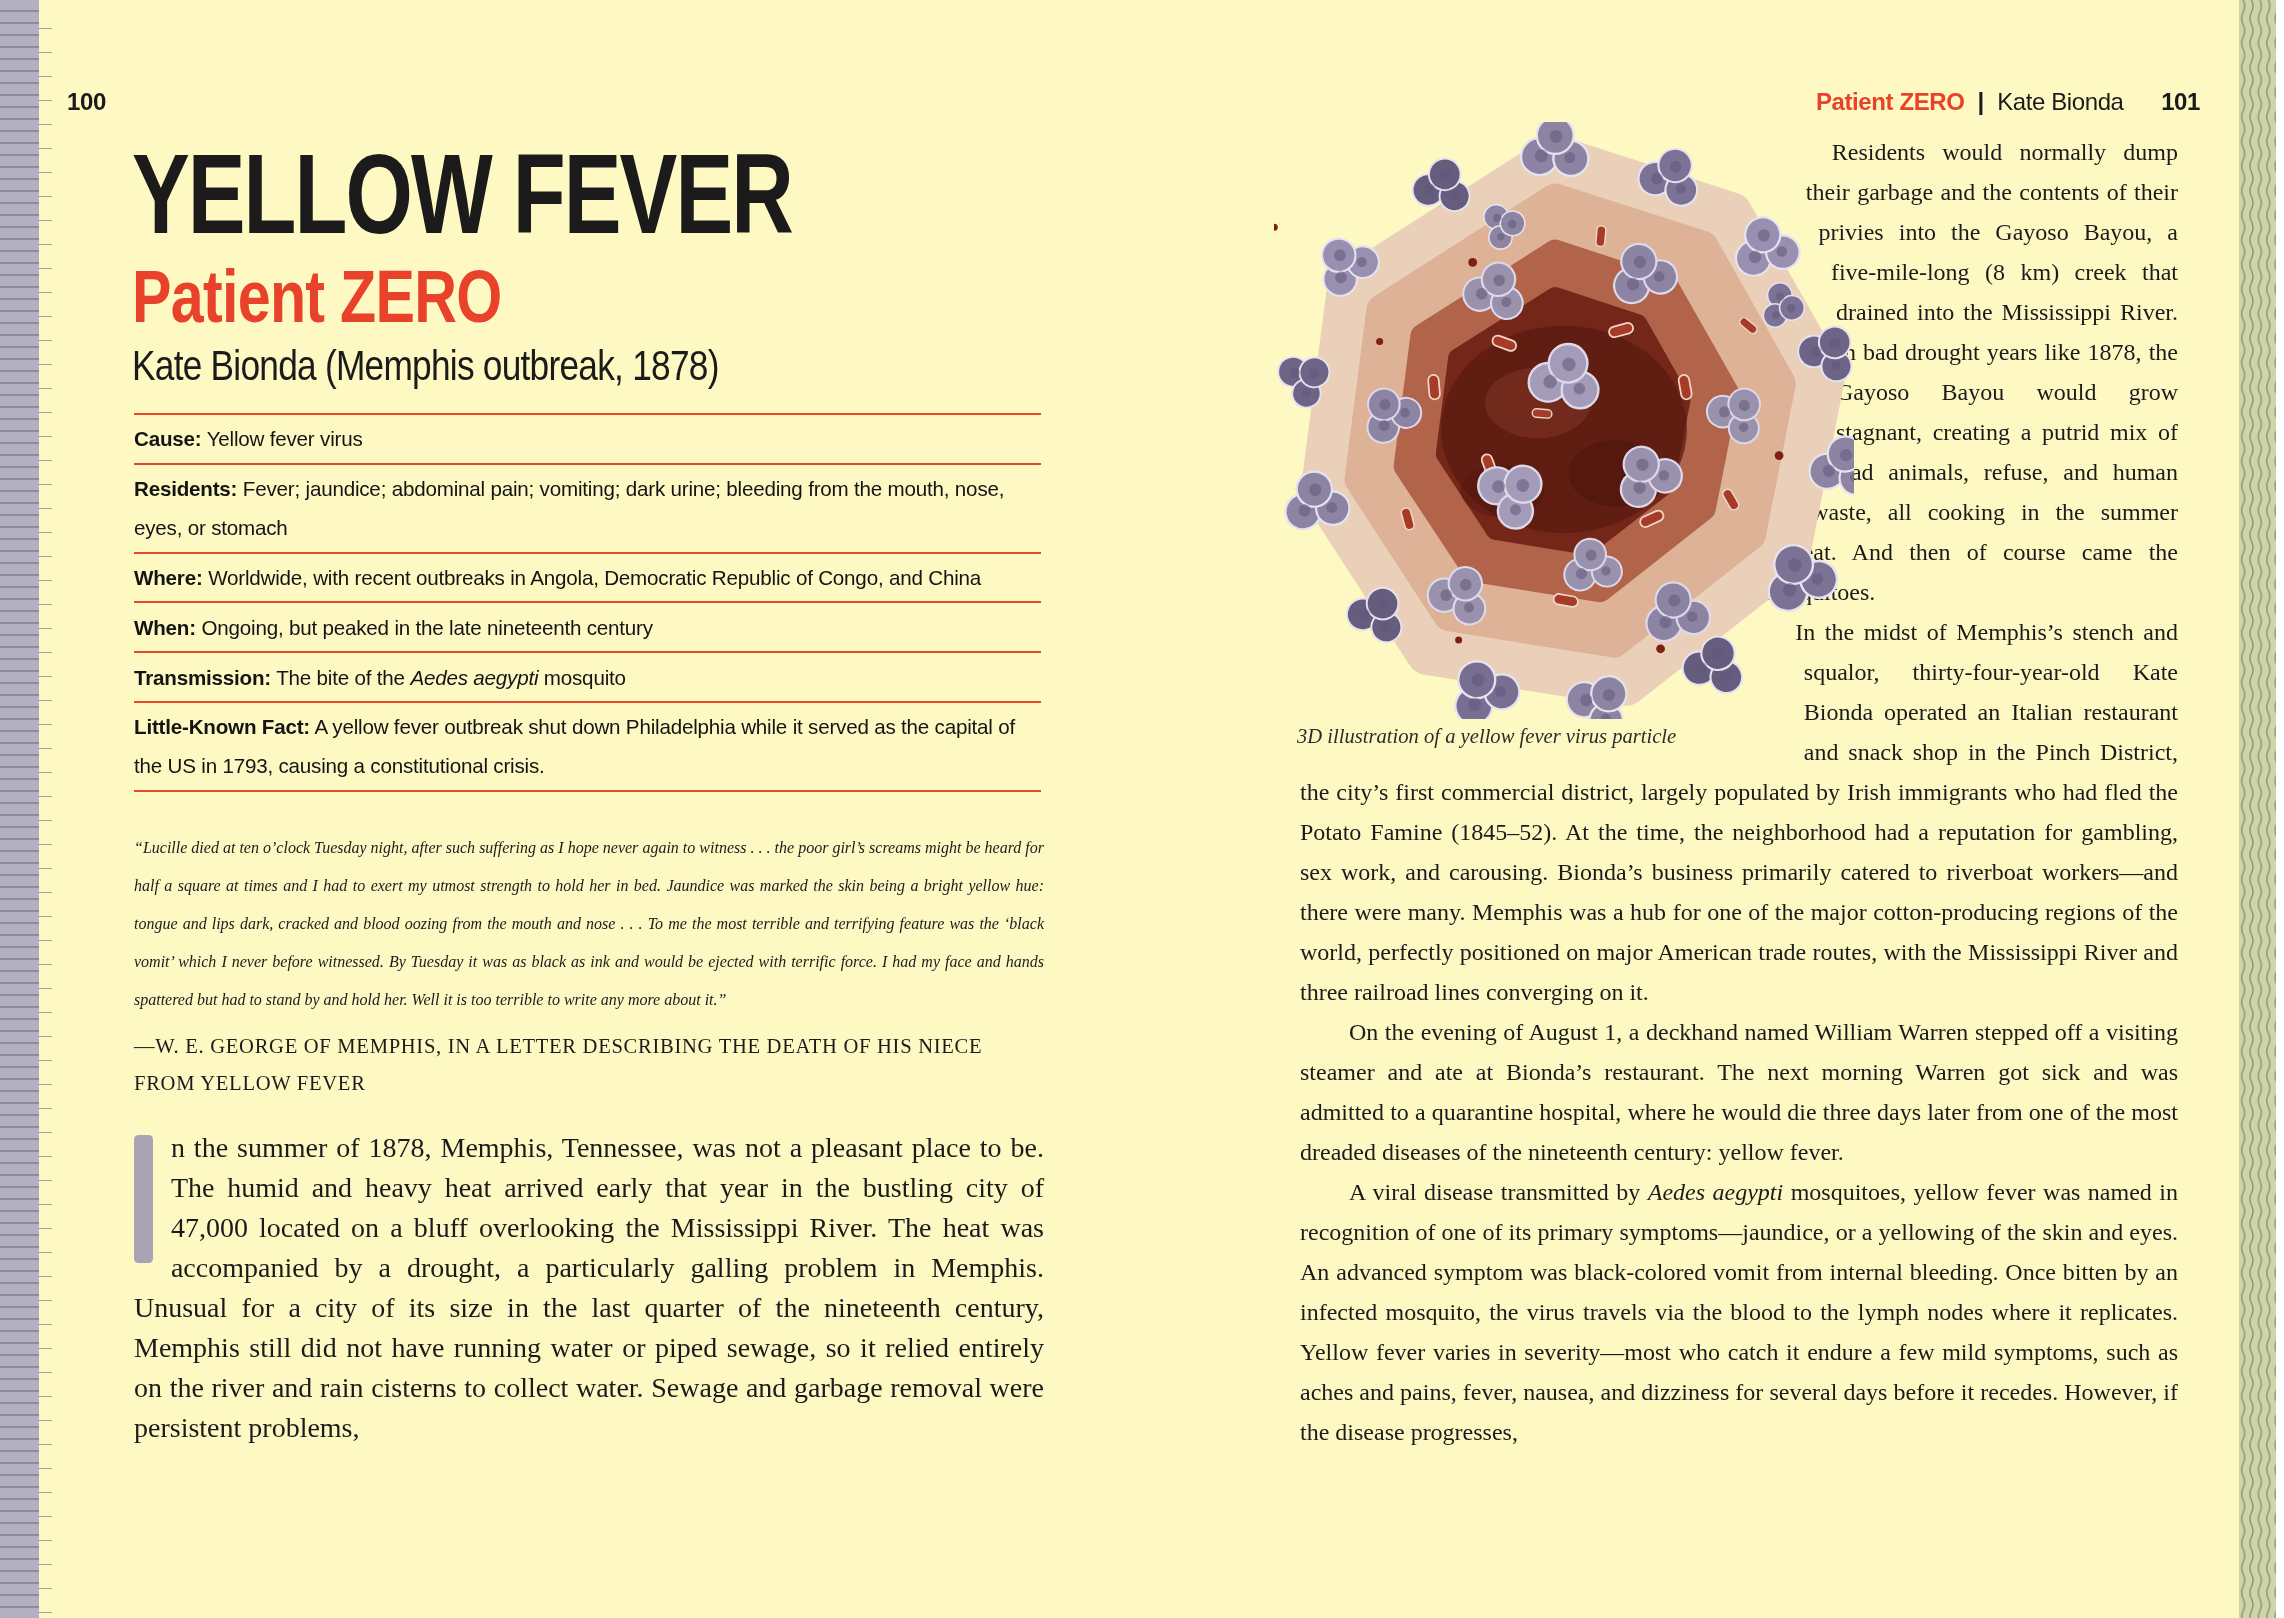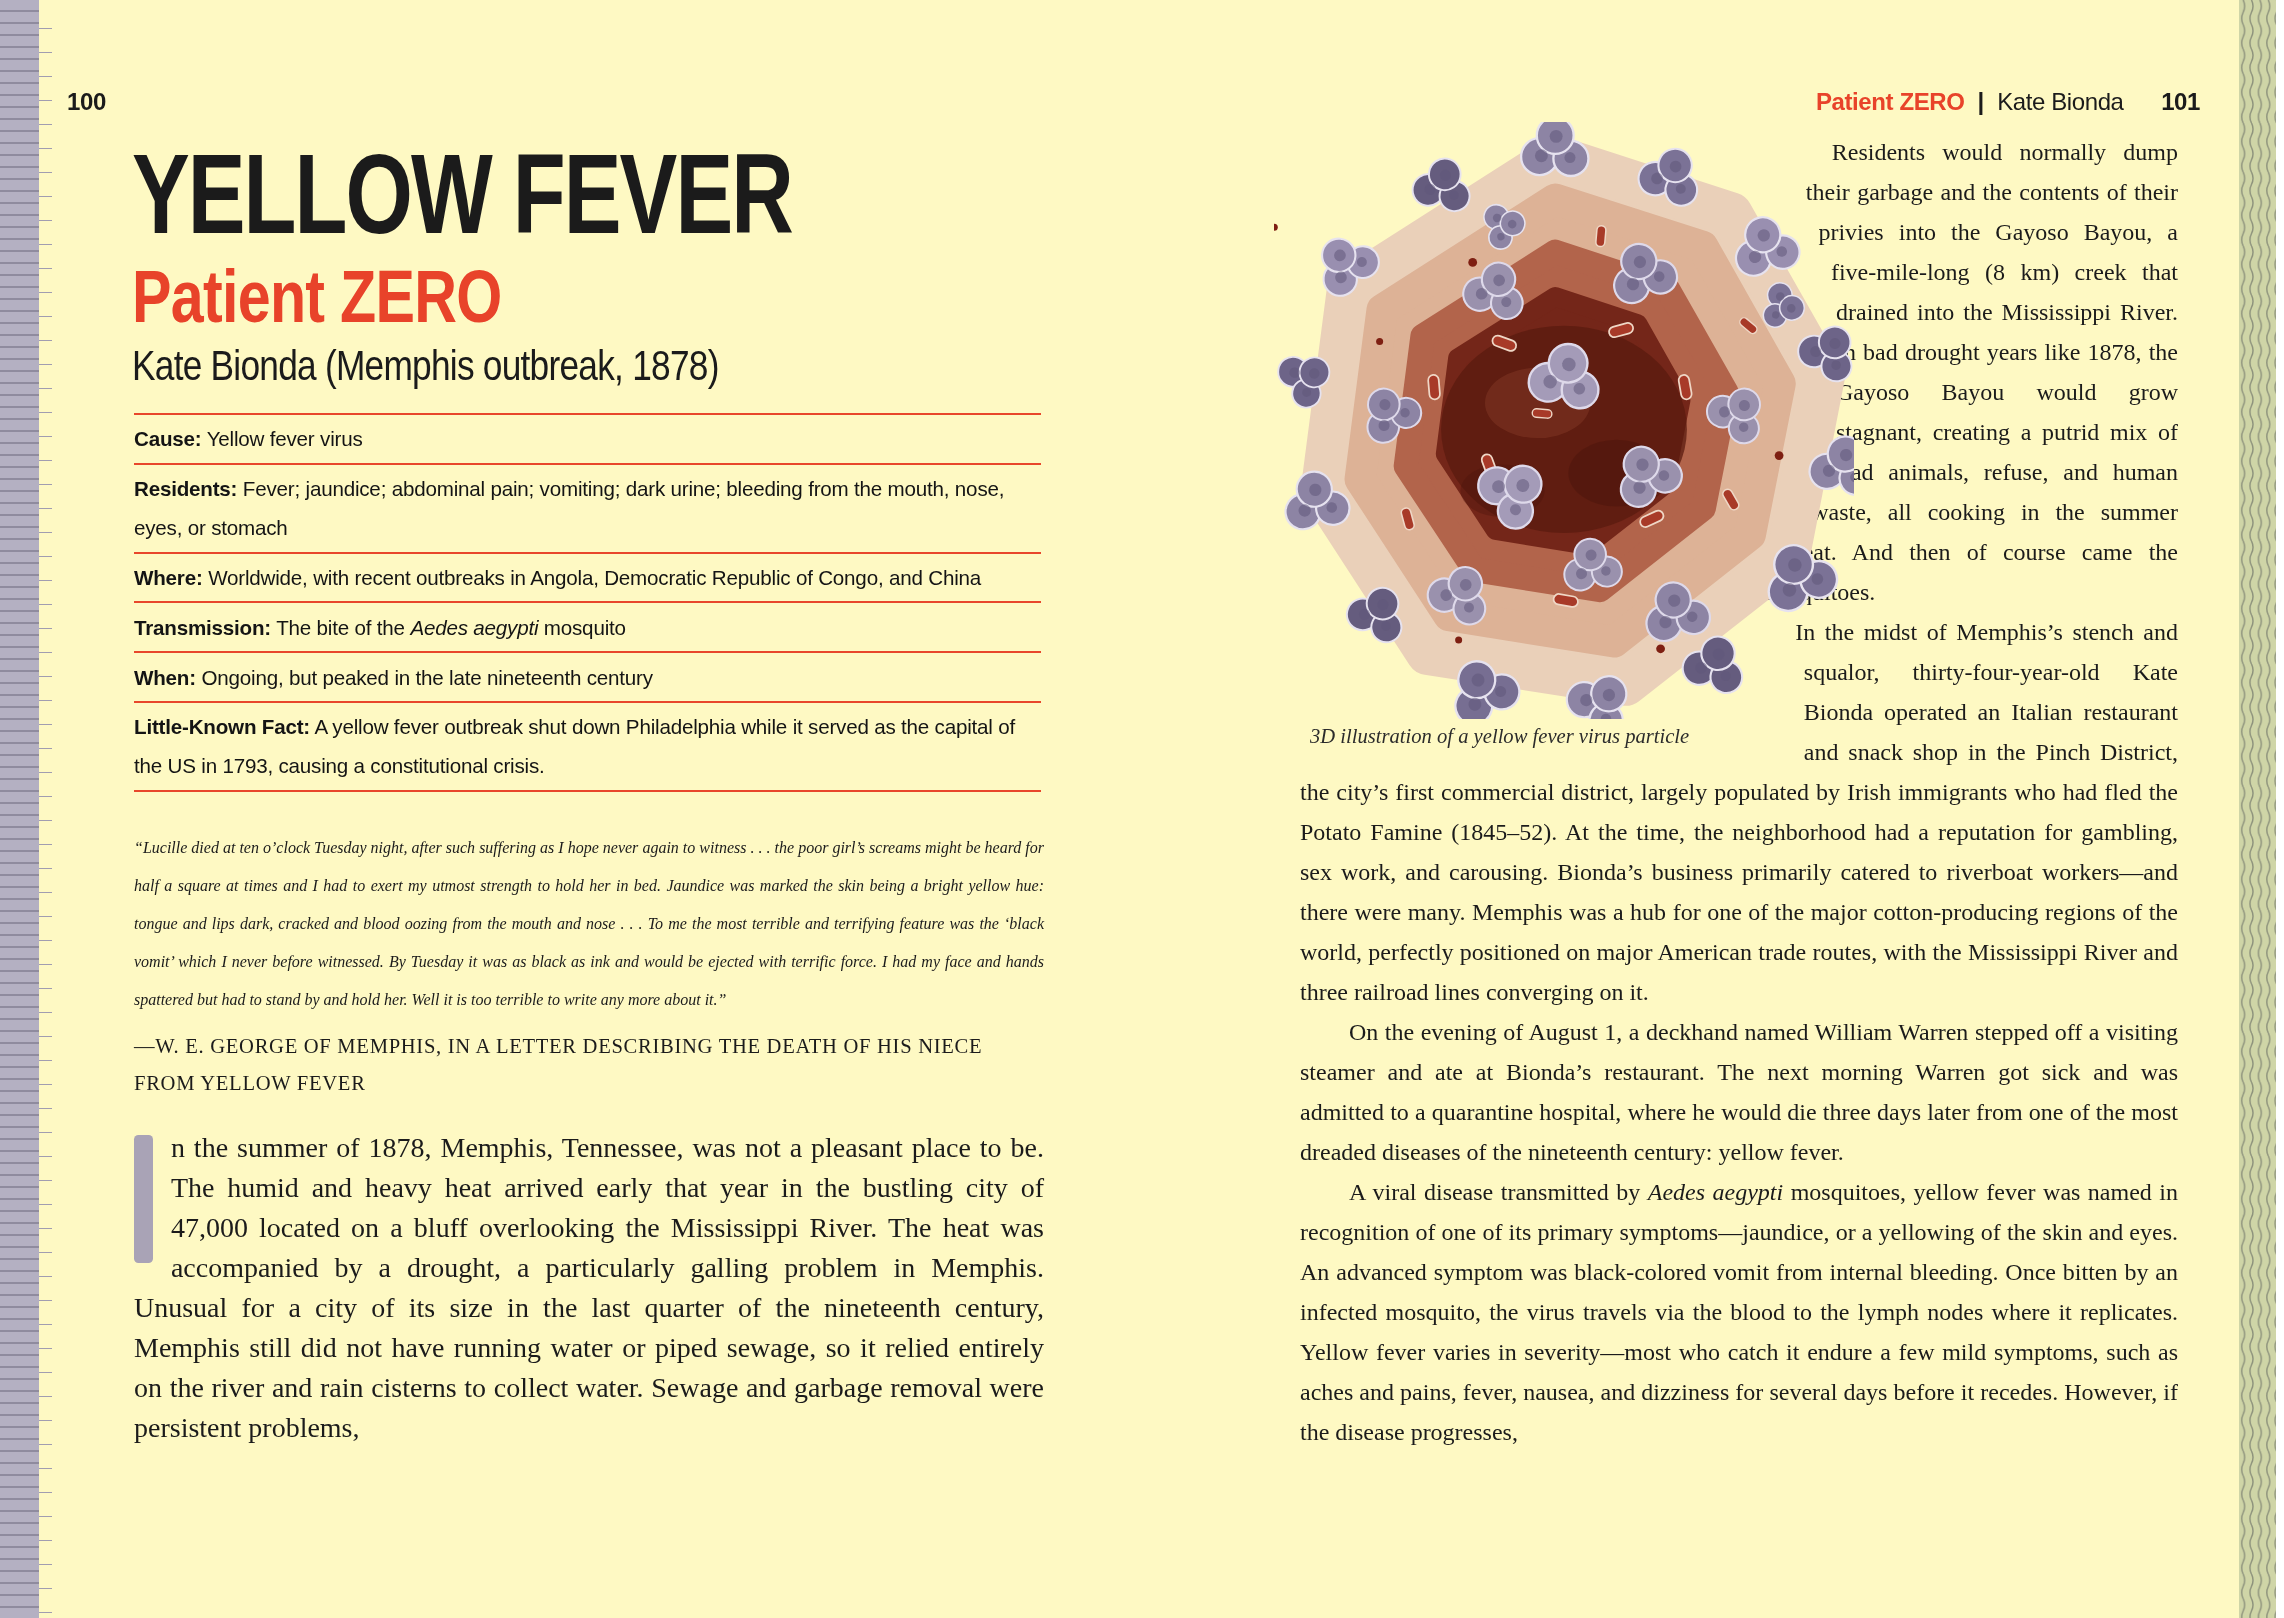--- a/index.html
+++ b/index.html
@@ -48,21 +48,21 @@
   .dropbar{float:left;width:19.3px;height:128px;background:#a9a3b6;border-radius:4.4px;margin:7px 17.6px 3.5px 0;}
 
   
   .rcol{position:absolute;left:1300px;top:132px;width:878px;
     font-size:24px;line-height:40px;text-align:justify;}
   .rcol p{margin:0;}
   .rcol p.indent{text-indent:49px;}
   .vfloat{float:left;width:562px;height:620px;margin:0 0 8.8px -26px;position:relative;
     shape-outside:polygon(0 0,83% 0,93% 9%,100% 28%,100% 48%,93% 62%,84% 72%,80% 82%,94% 85%,94% 100%,0 100%);}
   .virus-svg{position:absolute;left:0;top:-10.5px;}
-  .vcap{position:absolute;left:36px;bottom:3.5px;width:510px;font-style:italic;
+  .vcap{position:absolute;left:23px;bottom:3.5px;width:510px;font-style:italic;
     font-size:20.6px;line-height:26px;color:#2b2b2b;text-align:left;margin-top:26px;}
 </style>
 </head>
 <body>
 
 <div class="spread">
 
   <div class="edge-left"></div>
   <div class="edge-ticks"></div>
 
@@ -89,26 +89,26 @@
     </li>
     <li>
       <b>Residents:</b>
       <span>Fever; jaundice; abdominal pain; vomiting; dark urine; bleeding from the mouth, nose, eyes, or stomach</span>
     </li>
     <li>
       <b>Where:</b>
       <span>Worldwide, with recent outbreaks in Angola, Democratic Republic of Congo, and China</span>
     </li>
     <li>
+      <b>When:</b>
+      <span>Ongoing, but peaked in the late nineteenth century</span>
+    </li>
+    <li>
       <b>Transmission:</b>
       <span>The bite of the <i>Aedes aegypti</i> mosquito</span>
-    </li>
-    <li>
-      <b>When:</b>
-      <span>Ongoing, but peaked in the late nineteenth century</span>
     </li>
     <li>
       <b>Little-Known Fact:</b>
       <span>A yellow fever outbreak shut down Philadelphia while it served as the capital of the US in 1793, causing a constitutional crisis.</span>
     </li>
   </ul>
 
   <div class="flow">
     <p class="quote">“Lucille died at ten o’clock Tuesday night, after such suffering as I hope never again to witness . . . the poor girl’s screams might be heard for half a square at times and I had to exert my utmost strength to hold her in bed. Jaundice was marked the skin being a bright yellow hue: tongue and lips dark, cracked and blood oozing from the mouth and nose . . . To me the most terrible and terrifying feature was the ‘black vomit’ which I never before witnessed. By Tuesday it was as black as ink and would be ejected with terrific force. I had my face and hands spattered but had to stand by and hold her. Well it is too terrible to write any more about it.”</p>
     <p class="attr">—W. E. GEORGE OF MEMPHIS, IN A LETTER DESCRIBING THE DEATH OF HIS NIECE FROM YELLOW FEVER</p>

